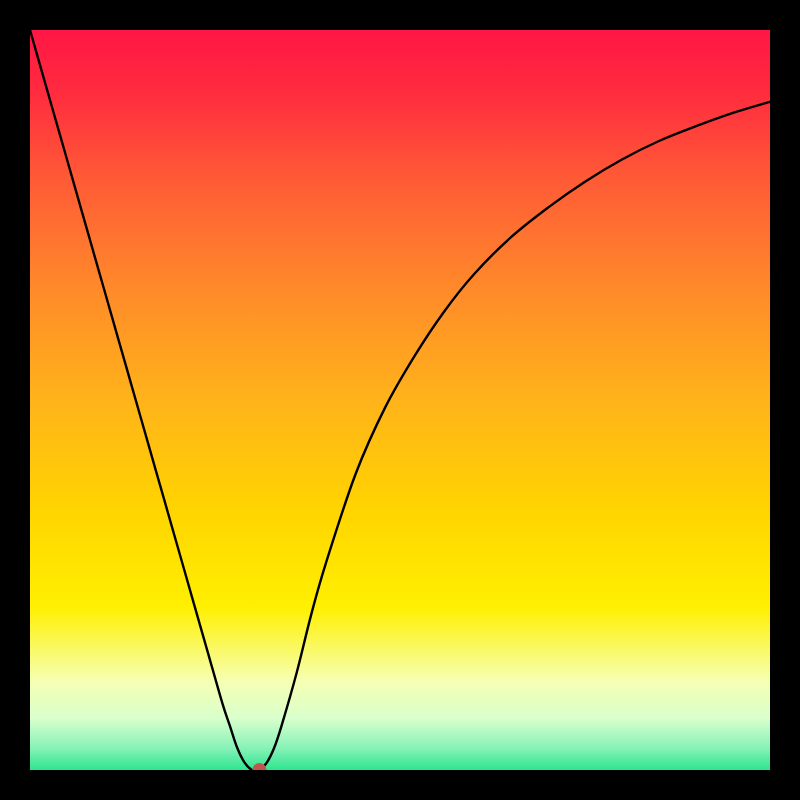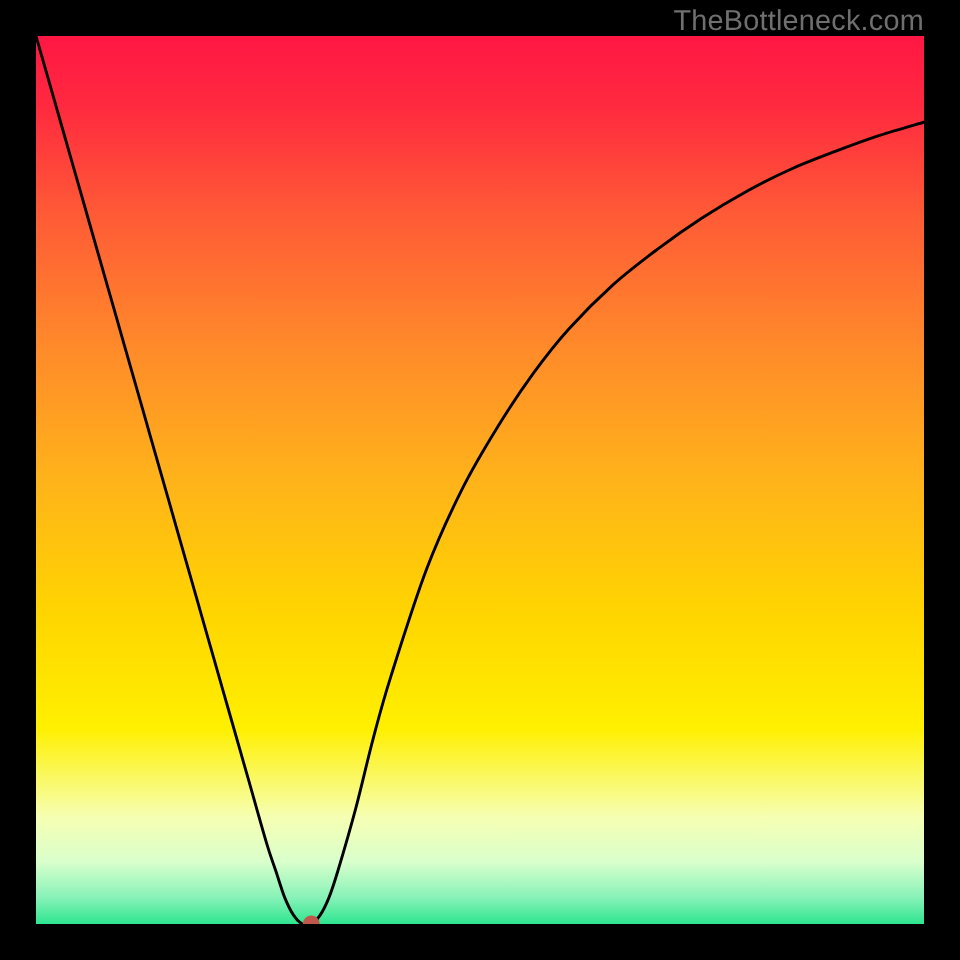--- a/index.html
+++ b/index.html
@@ -47,21 +47,20 @@
     font-size: 24px;
     font-weight: 500;
     letter-spacing: 0.2px;
     user-select: none;
   }
 </style>
 </head>
 <body>
 
 <div class="frame">
-  <div class="watermark">TheBottleneck.com</div>
   <div class="plot">
     <svg class="gradient-bg" viewBox="0 0 740 740" preserveAspectRatio="none">
       <defs>
         <linearGradient id="bg-grad" x1="0" y1="0" x2="0" y2="1">
             <stop offset="0%" stop-color="#ff1744"></stop>
             <stop offset="8%" stop-color="#ff2a3f"></stop>
             <stop offset="20%" stop-color="#ff5a36"></stop>
             <stop offset="35%" stop-color="#ff8a2a"></stop>
             <stop offset="50%" stop-color="#ffb31a"></stop>
             <stop offset="65%" stop-color="#ffd500"></stop>

